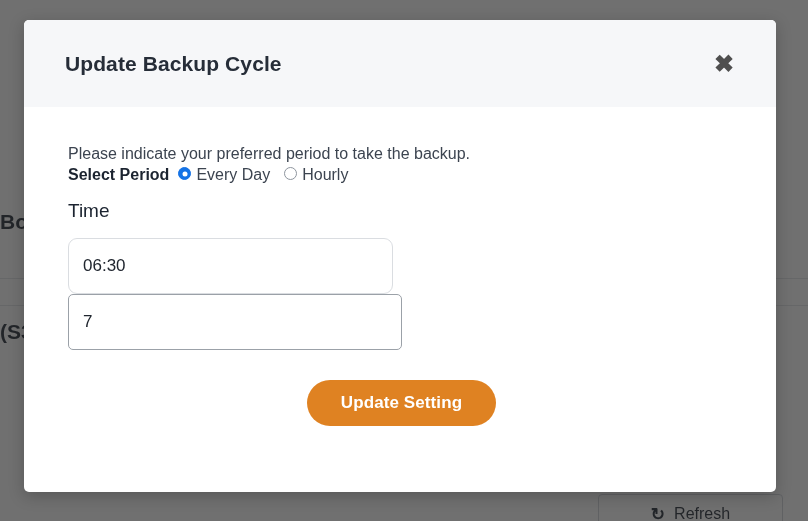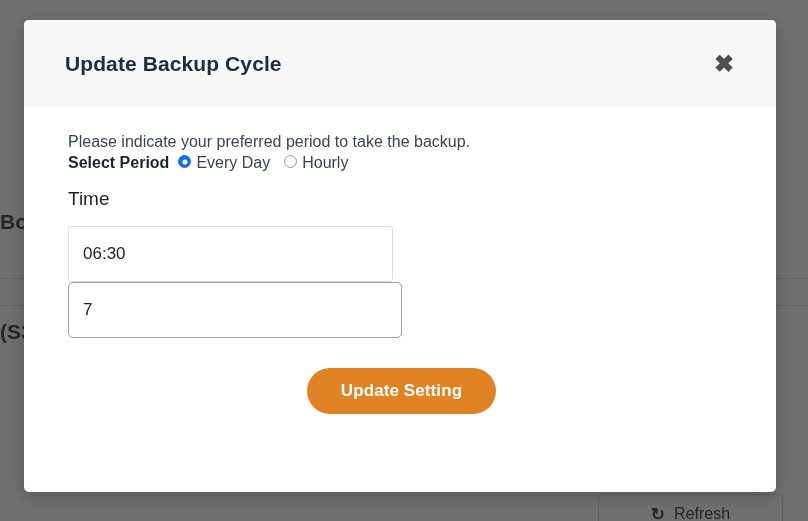--- a/index.html
+++ b/index.html
@@ -116,21 +116,21 @@
 
   #modal-body {
     padding: 25px 41px 0 44px;
     box-sizing: border-box;
   }
 
   #intro-text {
     font-size: 16px;
     color: #3c4450;
     line-height: 1.25;
-    margin: 0 0 3px 0;
+    margin: 12px 0 3px 0;
   }
 
   #period-row {
     display: flex;
     align-items: center;
     gap: 0;
     margin-bottom: 17px;
     line-height: 1;
   }
   #period-label {
@@ -185,21 +185,21 @@
     color: #1c2430;
     font-weight: normal;
     margin: 0 0 16px 0;
   }
   #time-input {
     display: block;
     width: 325px;
     height: 56px;
     box-sizing: border-box;
     border: 1px solid #dadde1;
-    border-radius: 3px;
+    border-radius: 9px;
     background: #ffffff;
     font-family: "Liberation Sans", sans-serif;
     font-size: 17px;
     color: #20262f;
     padding: 0 14px;
     outline: none;
   }
 
   #retain-label {
     font-size: 15px;

